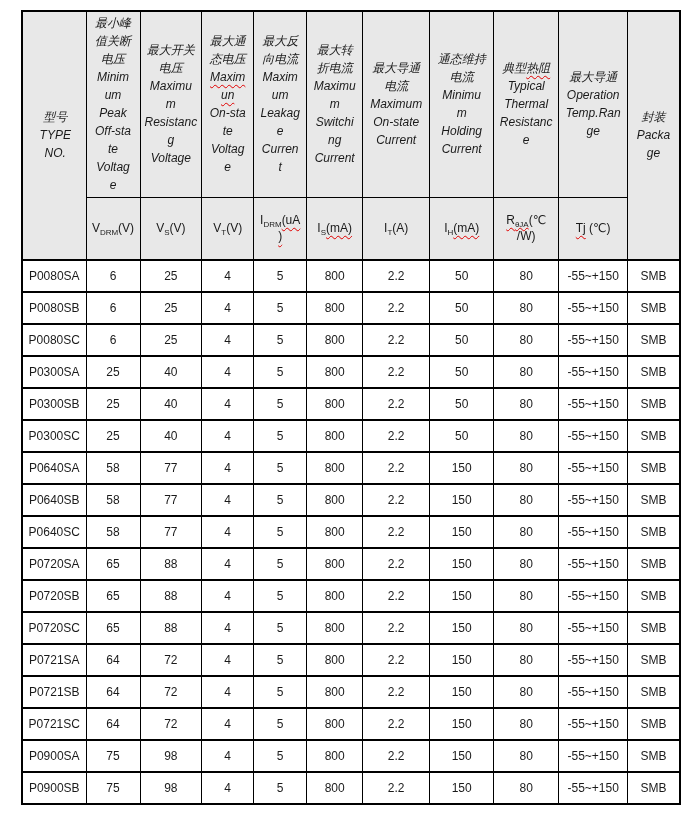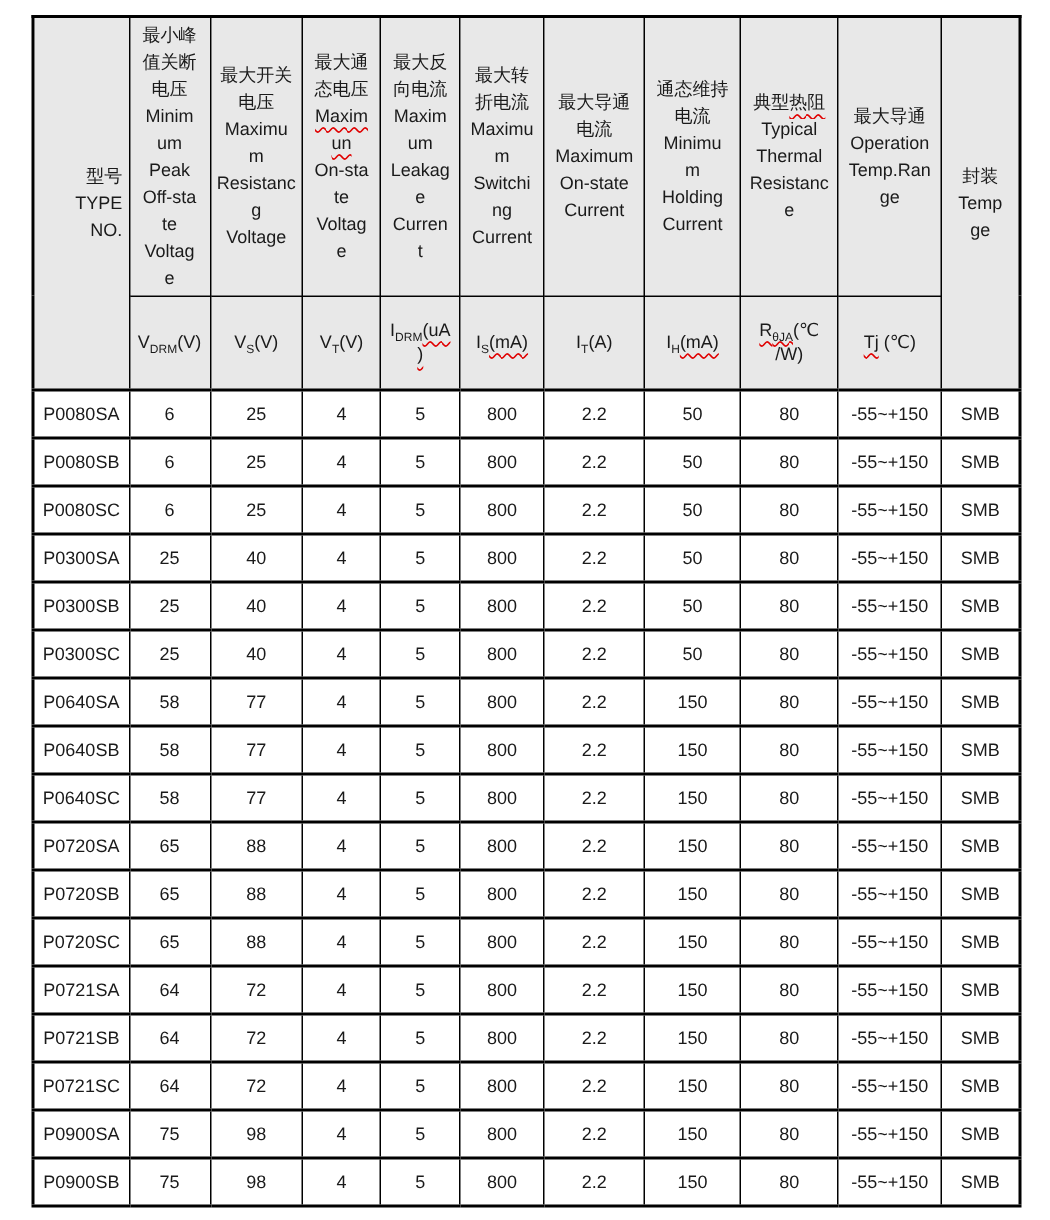--- a/index.html
+++ b/index.html
@@ -18,23 +18,23 @@
     border:1px solid var(--border);
     vertical-align:middle;text-align:center;
     font-weight:normal;padding:0;overflow:hidden;
   }
   thead th{
     background:var(--header-bg);
     font-size:12px;line-height:18px;
     white-space:pre-line;padding:2px 4px;
   }
   tr.h1{height:186px;}
-  tr.h1 th{border-bottom-width:1px;}
+  tr.h1 th{border-bottom-width:1px;font-style:italic;}
   tr.units th{height:57px;line-height:16px;border-bottom-width:2px;}
-  th.type-th{text-align:right;padding-left:6px;}
+  th.type-th{text-align:center;padding-left:6px;}
   tbody td{
     height:30px;font-size:12px;white-space:nowrap;
     border-top-width:2px;border-bottom-width:2px;background:#fff;
   }
   sub{font-size:8px;vertical-align:-3px;line-height:0;text-align:right;}
   .wavy{
     text-decoration:underline;
     text-decoration-style:wavy;
     text-decoration-color:var(--squiggle);
     text-decoration-thickness:1px;
@@ -118,21 +118,21 @@
         <th><span>典型</span><span class="wavy">热阻</span><span>
 Typical
 Thermal
 Resistanc
 e</span></th>
         <th><span>最大导通
 Operation
 Temp.Ran
 ge</span></th>
         <th rowspan="2">封装
-Temp
+Packa
 ge</th>
       </tr>
     <tr class="units" id="hrow2">
         <th><span><span>V</span><sub>DRM</sub></span><span>(V)</span></th>
         <th><span><span>V</span><sub>S</sub></span><span>(V)</span></th>
         <th><span><span>V</span><sub>T</sub></span><span>(V)</span></th>
         <th><span><span>I</span><sub>DRM</sub></span><span class="wavy">(uA
 )</span></th>
         <th><span><span>I</span><sub>S</sub></span><span class="wavy">(mA)</span></th>
         <th><span><span>I</span><sub>T</sub></span><span>(A)</span></th>

